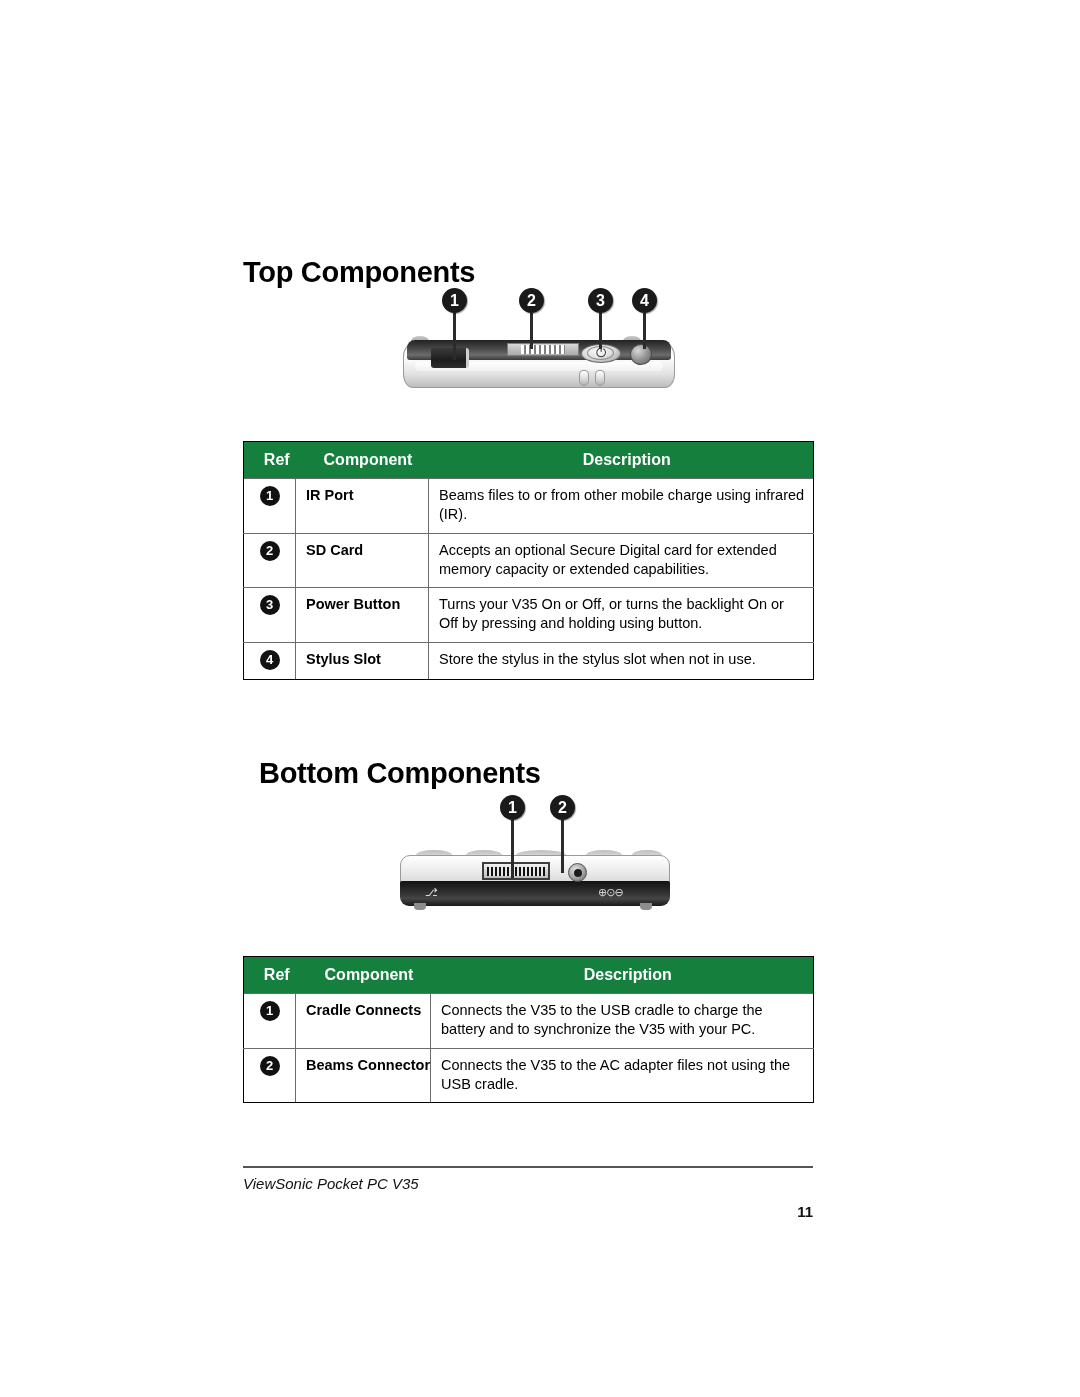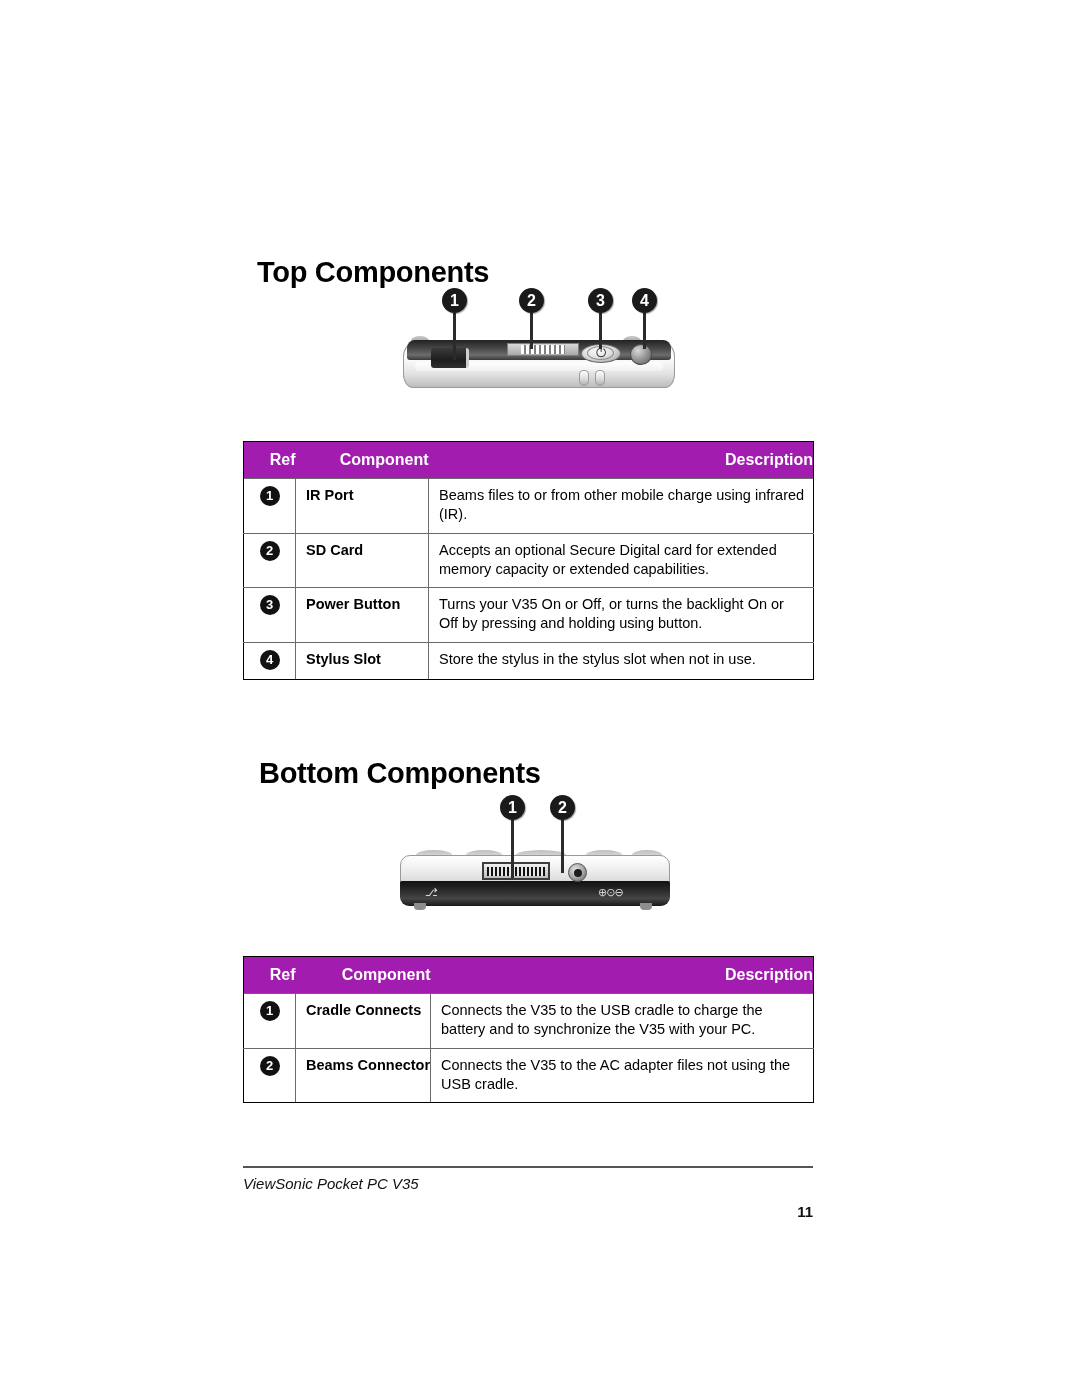--- a/index.html
+++ b/index.html
@@ -25,21 +25,21 @@
   
   .section-title {
     position: absolute;
     font-size: 29px;
     font-weight: bold;
     letter-spacing: -0.3px;
     line-height: 1;
     color: #000;
     white-space: nowrap;
   }
-  #title-top   { left: 257px; top: 240px; margin-top: 18px; }
+  #title-top   { left: 243px; top: 240px; margin-top: 18px; }
   #title-bottom{ left: 259px; top: 740px; }
 
   
   .figure {
     position: absolute;
   }
   #figure-top    { left: 395px; top: 288px; width: 290px; height: 120px; }
   #figure-bottom { left: 390px; top: 795px; width: 290px; height: 125px; }
 
   .callout {
@@ -244,25 +244,25 @@
   .comp-table {
     position: absolute;
     border-collapse: collapse;
     table-layout: fixed;
     border: 1px solid #000;
   }
   #table-top    { left: 243px; top: 441px; width: 570px; }
   #table-bottom { left: 243px; top: 956px; width: 570px; }
 
   .comp-table thead th {
-    background: #a21caf;
+    background: #15803d;
     color: #ffffff;
     font-size: 16px;
     font-weight: bold;
-    text-align: right;
+    text-align: center;
     padding: 9px 0 9px 12px;
     border: none;
   }
   .comp-table thead th.th-ref { padding-left: 14px; }
 
   .comp-table td {
     border: 1px solid #6b6b6b;
     vertical-align: top;
     font-size: 14.5px;
     line-height: 1.3;

